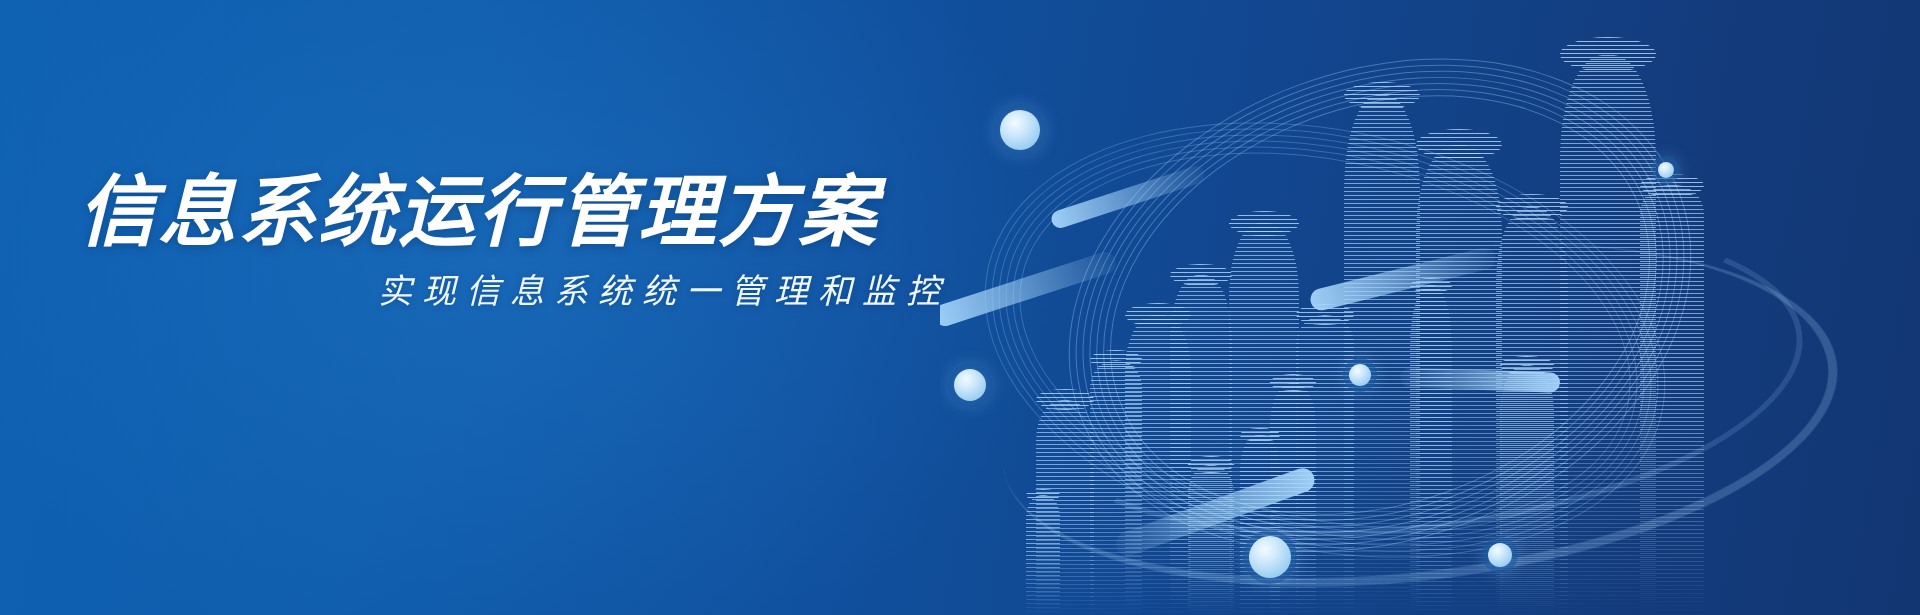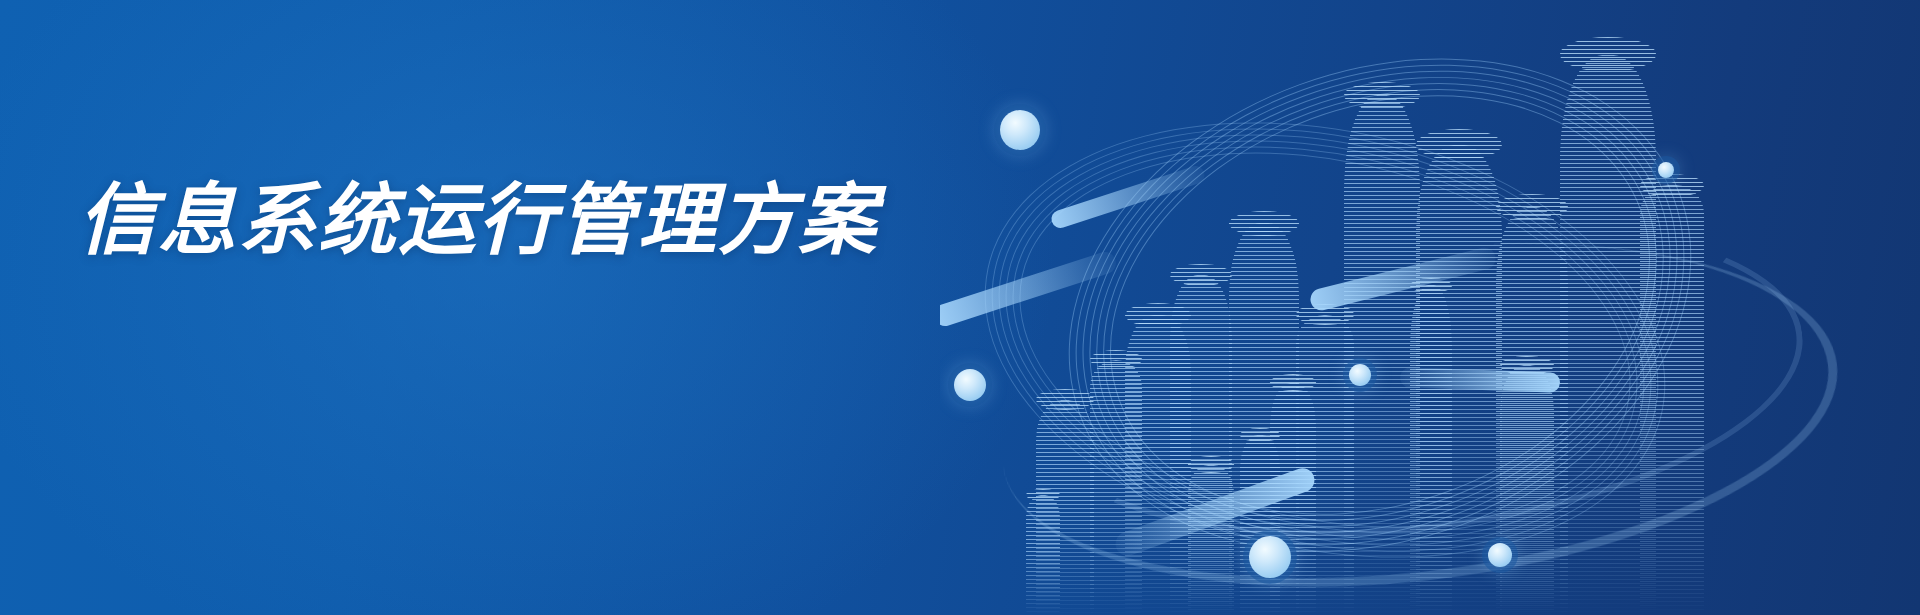--- a/index.html
+++ b/index.html
@@ -116,21 +116,20 @@
     border-radius:999px;
     background:linear-gradient(90deg, rgba(166,214,252,.95) 0%, rgba(166,214,252,.55) 45%, rgba(166,214,252,.05) 100%);
   }
 
   
   .copy{
     position:absolute;
     left:78px;
     top:168px;
     width:860px;
-    margin-top:8px;
   }
   .title{
     margin:0;
     font-size:78px;
     line-height:1.14;
     font-weight:700;
     font-style:italic;
     color:#ffffff;
     letter-spacing:2px;
     white-space:nowrap;
@@ -229,15 +228,16 @@
         <div class="node" style="left: 409px; top: 364px; width: 22px; height: 22px;"></div>
         <div class="node" style="left: 548px; top: 543px; width: 24px; height: 24px;"></div>
         <div class="node" style="left: 309px; top: 536px; width: 42px; height: 42px;"></div>
         <div class="node" style="left: 718px; top: 162px; width: 16px; height: 16px;"></div>
       </div>
 
   </div>
 
   <div class="copy">
     <h1 class="title">信息系统运行管理方案</h1>
+    <p class="subtitle">实现信息系统统一管理和监控</p>
   </div>
 
 </div>
 
 </body></html>

